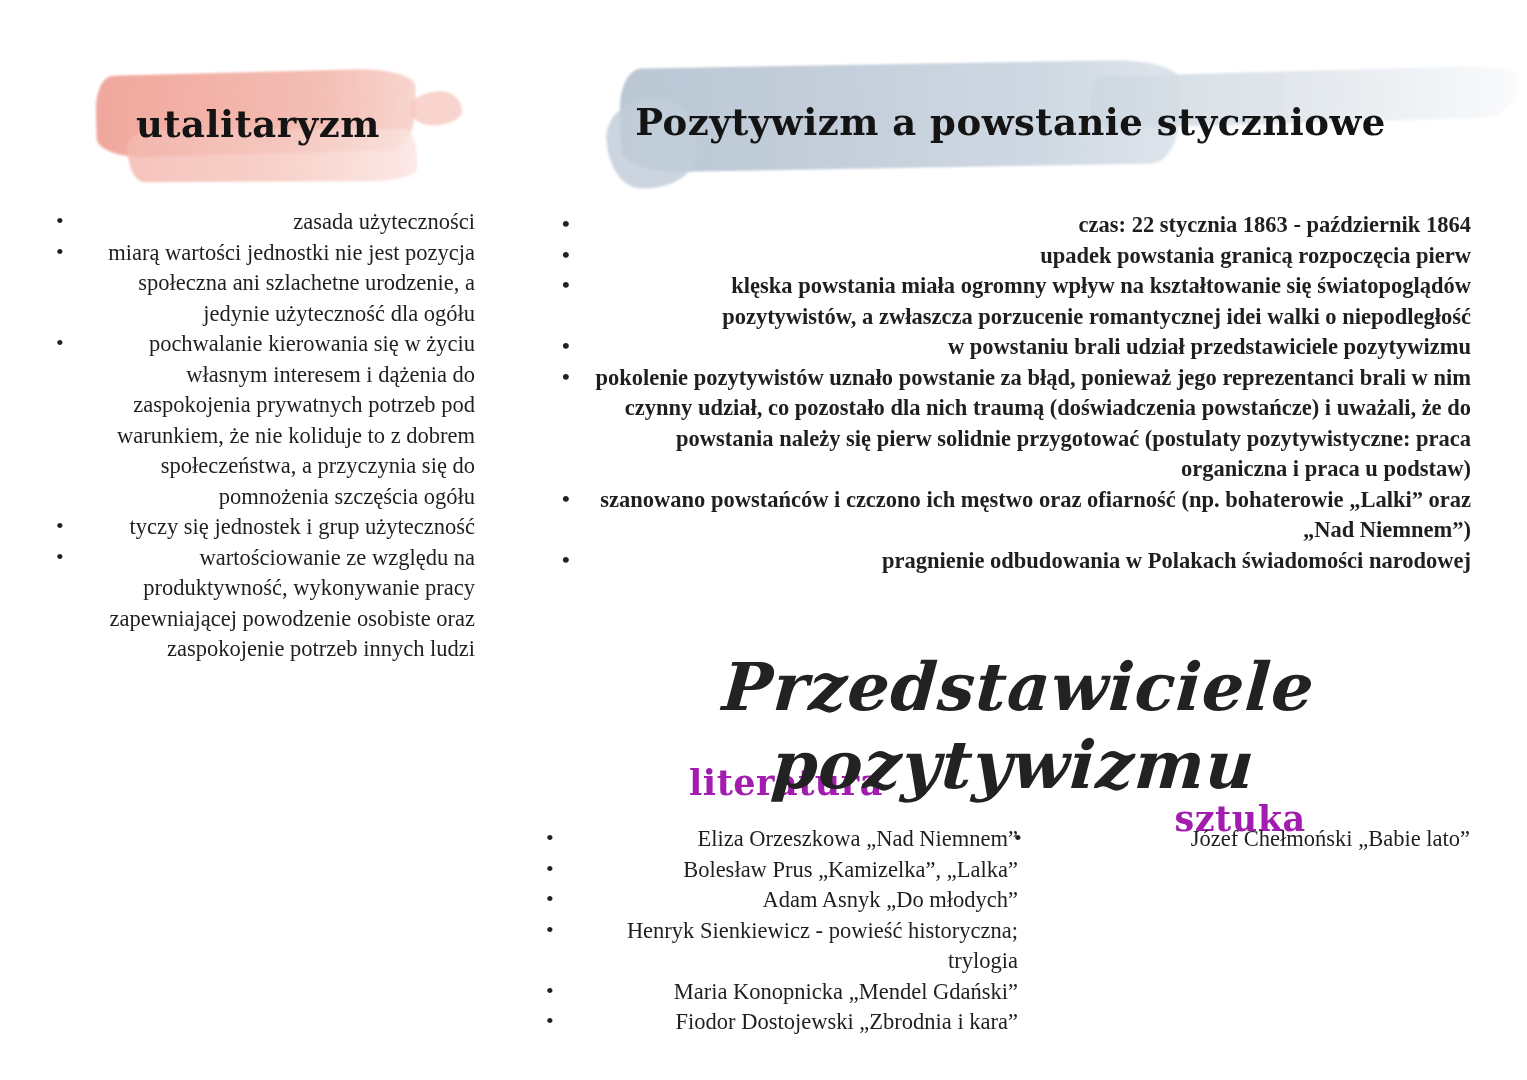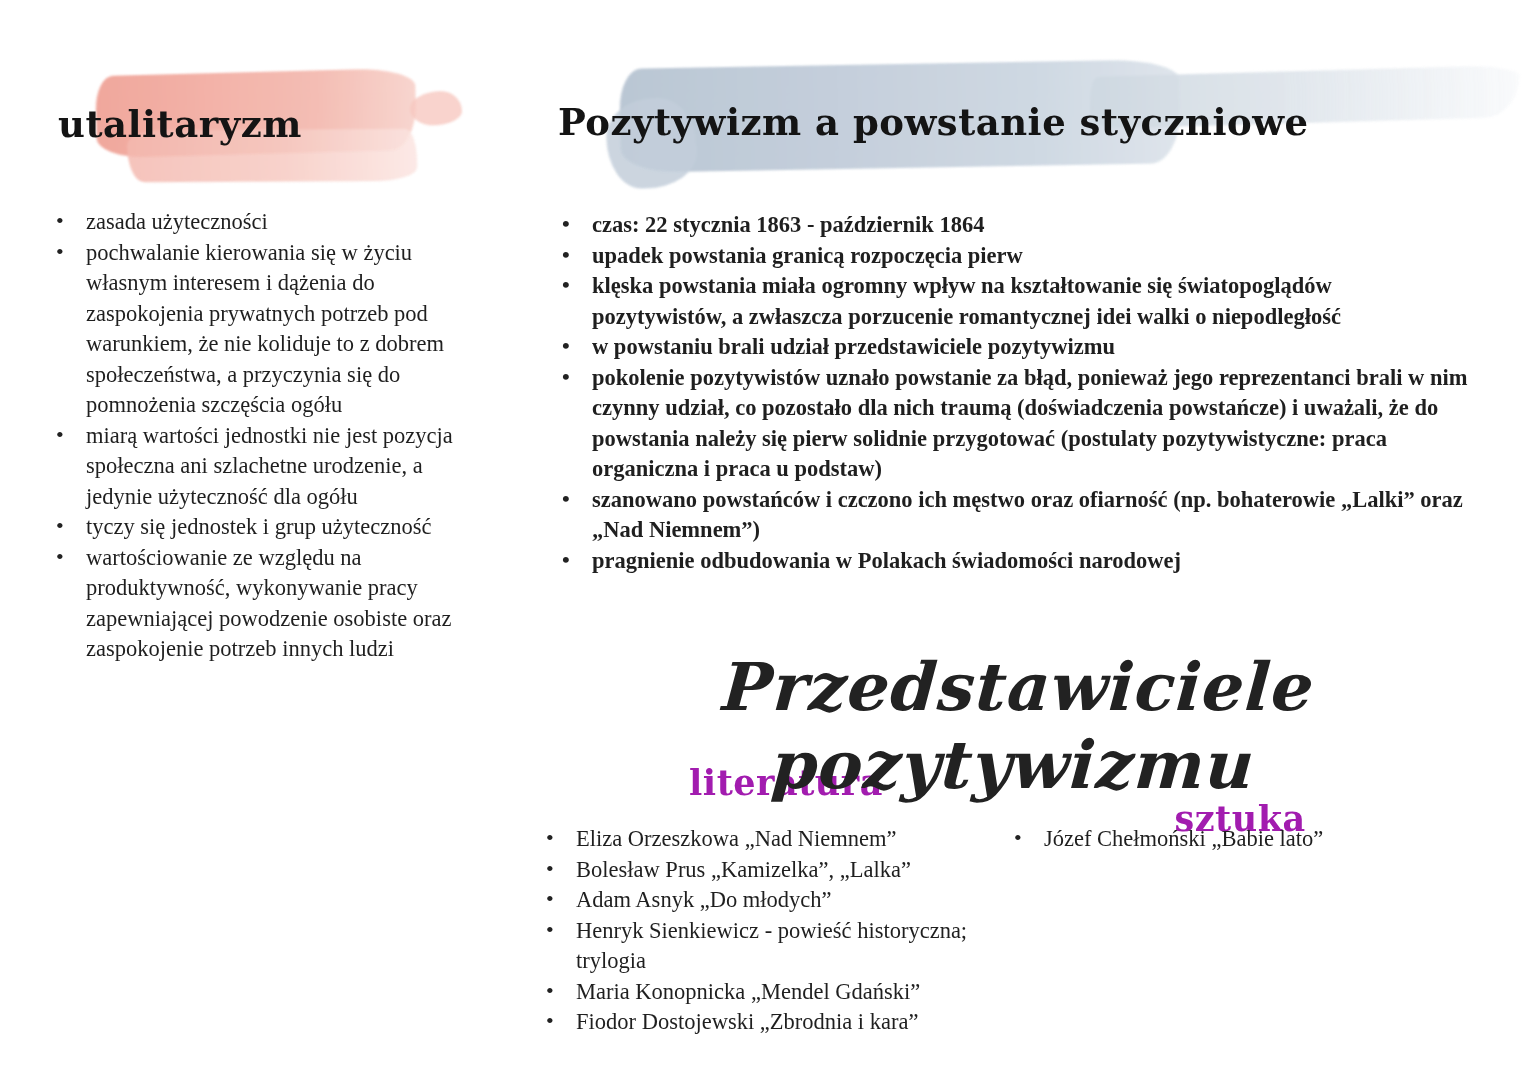--- a/index.html
+++ b/index.html
@@ -14,21 +14,21 @@
   .page { position: absolute; inset: 0; background: #fff; }
 
   
   .section-title {
     font-family: "DejaVu Serif", serif;
     font-weight: 700;
     color: #141414;
     letter-spacing: 0.5px;
     position: relative;
     z-index: 2;
-    text-align: left;
+    text-align: center;
   }
 
   
   .brush { position: absolute; z-index: 1; }
   .brush-pink {
     left: 38px; top: 14px; width: 320px; height: 82px;
     background: linear-gradient(93deg, #efa094 0%, #f2aca1 35%, #f4b9af 70%, #f8d3cc 100%);
     border-radius: 18px 60px 26px 48px / 34px 18px 46px 20px;
     transform: rotate(-1.5deg);
     filter: blur(1px);
@@ -73,21 +73,21 @@
     opacity: .85;
   }
 
   .head-wrap { position: absolute; }
   .head-wrap-left { left: 58px; top: 58px; width: 400px; height: 150px; }
   .head-wrap-left .section-title { margin-top: 44px; font-size: 37px; }
   .head-wrap-right { left: 558px; top: 42px; width: 905px; height: 160px; }
   .head-wrap-right .section-title { margin-top: 58px; font-size: 37px; }
 
   
-  ul.notes { list-style: none; position: absolute; font-size: 22.5px; line-height: 30.5px; }
+  ul.notes { list-style: none; position: absolute; font-size: 22.5px; line-height: 30.5px; text-align: right; }
   ul.notes li { position: relative; padding-left: 36px; }
   ul.notes li::before {
     content: "\2022";
     position: absolute; left: 6px; top: -1px;
     font-size: 22px; color: #222;
   }
   .list-left   { left: 50px;  top: 207px; width: 425px; }
   .list-right  { left: 556px; top: 210px; width: 915px; font-weight: bold; }
   .list-right li { padding-left: 44px; }
   .list-right li::before { left: 14px; }
@@ -125,22 +125,22 @@
 
 <div class="page">
 
   <section>
     <div class="head-wrap head-wrap-left">
       <div class="brush brush-pink"></div>
       <h1 class="section-title">utalitaryzm</h1>
     </div>
     <ul class="notes list-left">
         <li>zasada użyteczności</li>
+        <li>miarą wartości jednostki nie jest pozycja społeczna ani szlachetne urodzenie, a jedynie użyteczność dla ogółu</li>
         <li>pochwalanie kierowania się w życiu własnym interesem i dążenia do zaspokojenia prywatnych potrzeb pod warunkiem, że nie koliduje to z dobrem społeczeństwa, a przyczynia się do pomnożenia szczęścia ogółu</li>
-        <li>miarą wartości jednostki nie jest pozycja społeczna ani szlachetne urodzenie, a jedynie użyteczność dla ogółu</li>
         <li>tyczy się jednostek i grup użyteczność</li>
         <li>wartościowanie ze względu na produktywność, wykonywanie pracy zapewniającej powodzenie osobiste oraz zaspokojenie potrzeb innych ludzi</li>
       </ul>
   </section>
 
   <section>
     <div class="head-wrap head-wrap-right">
       <div class="brush brush-blue"></div>
       <h1 class="section-title">Pozytywizm a powstanie styczniowe</h1>
     </div>

